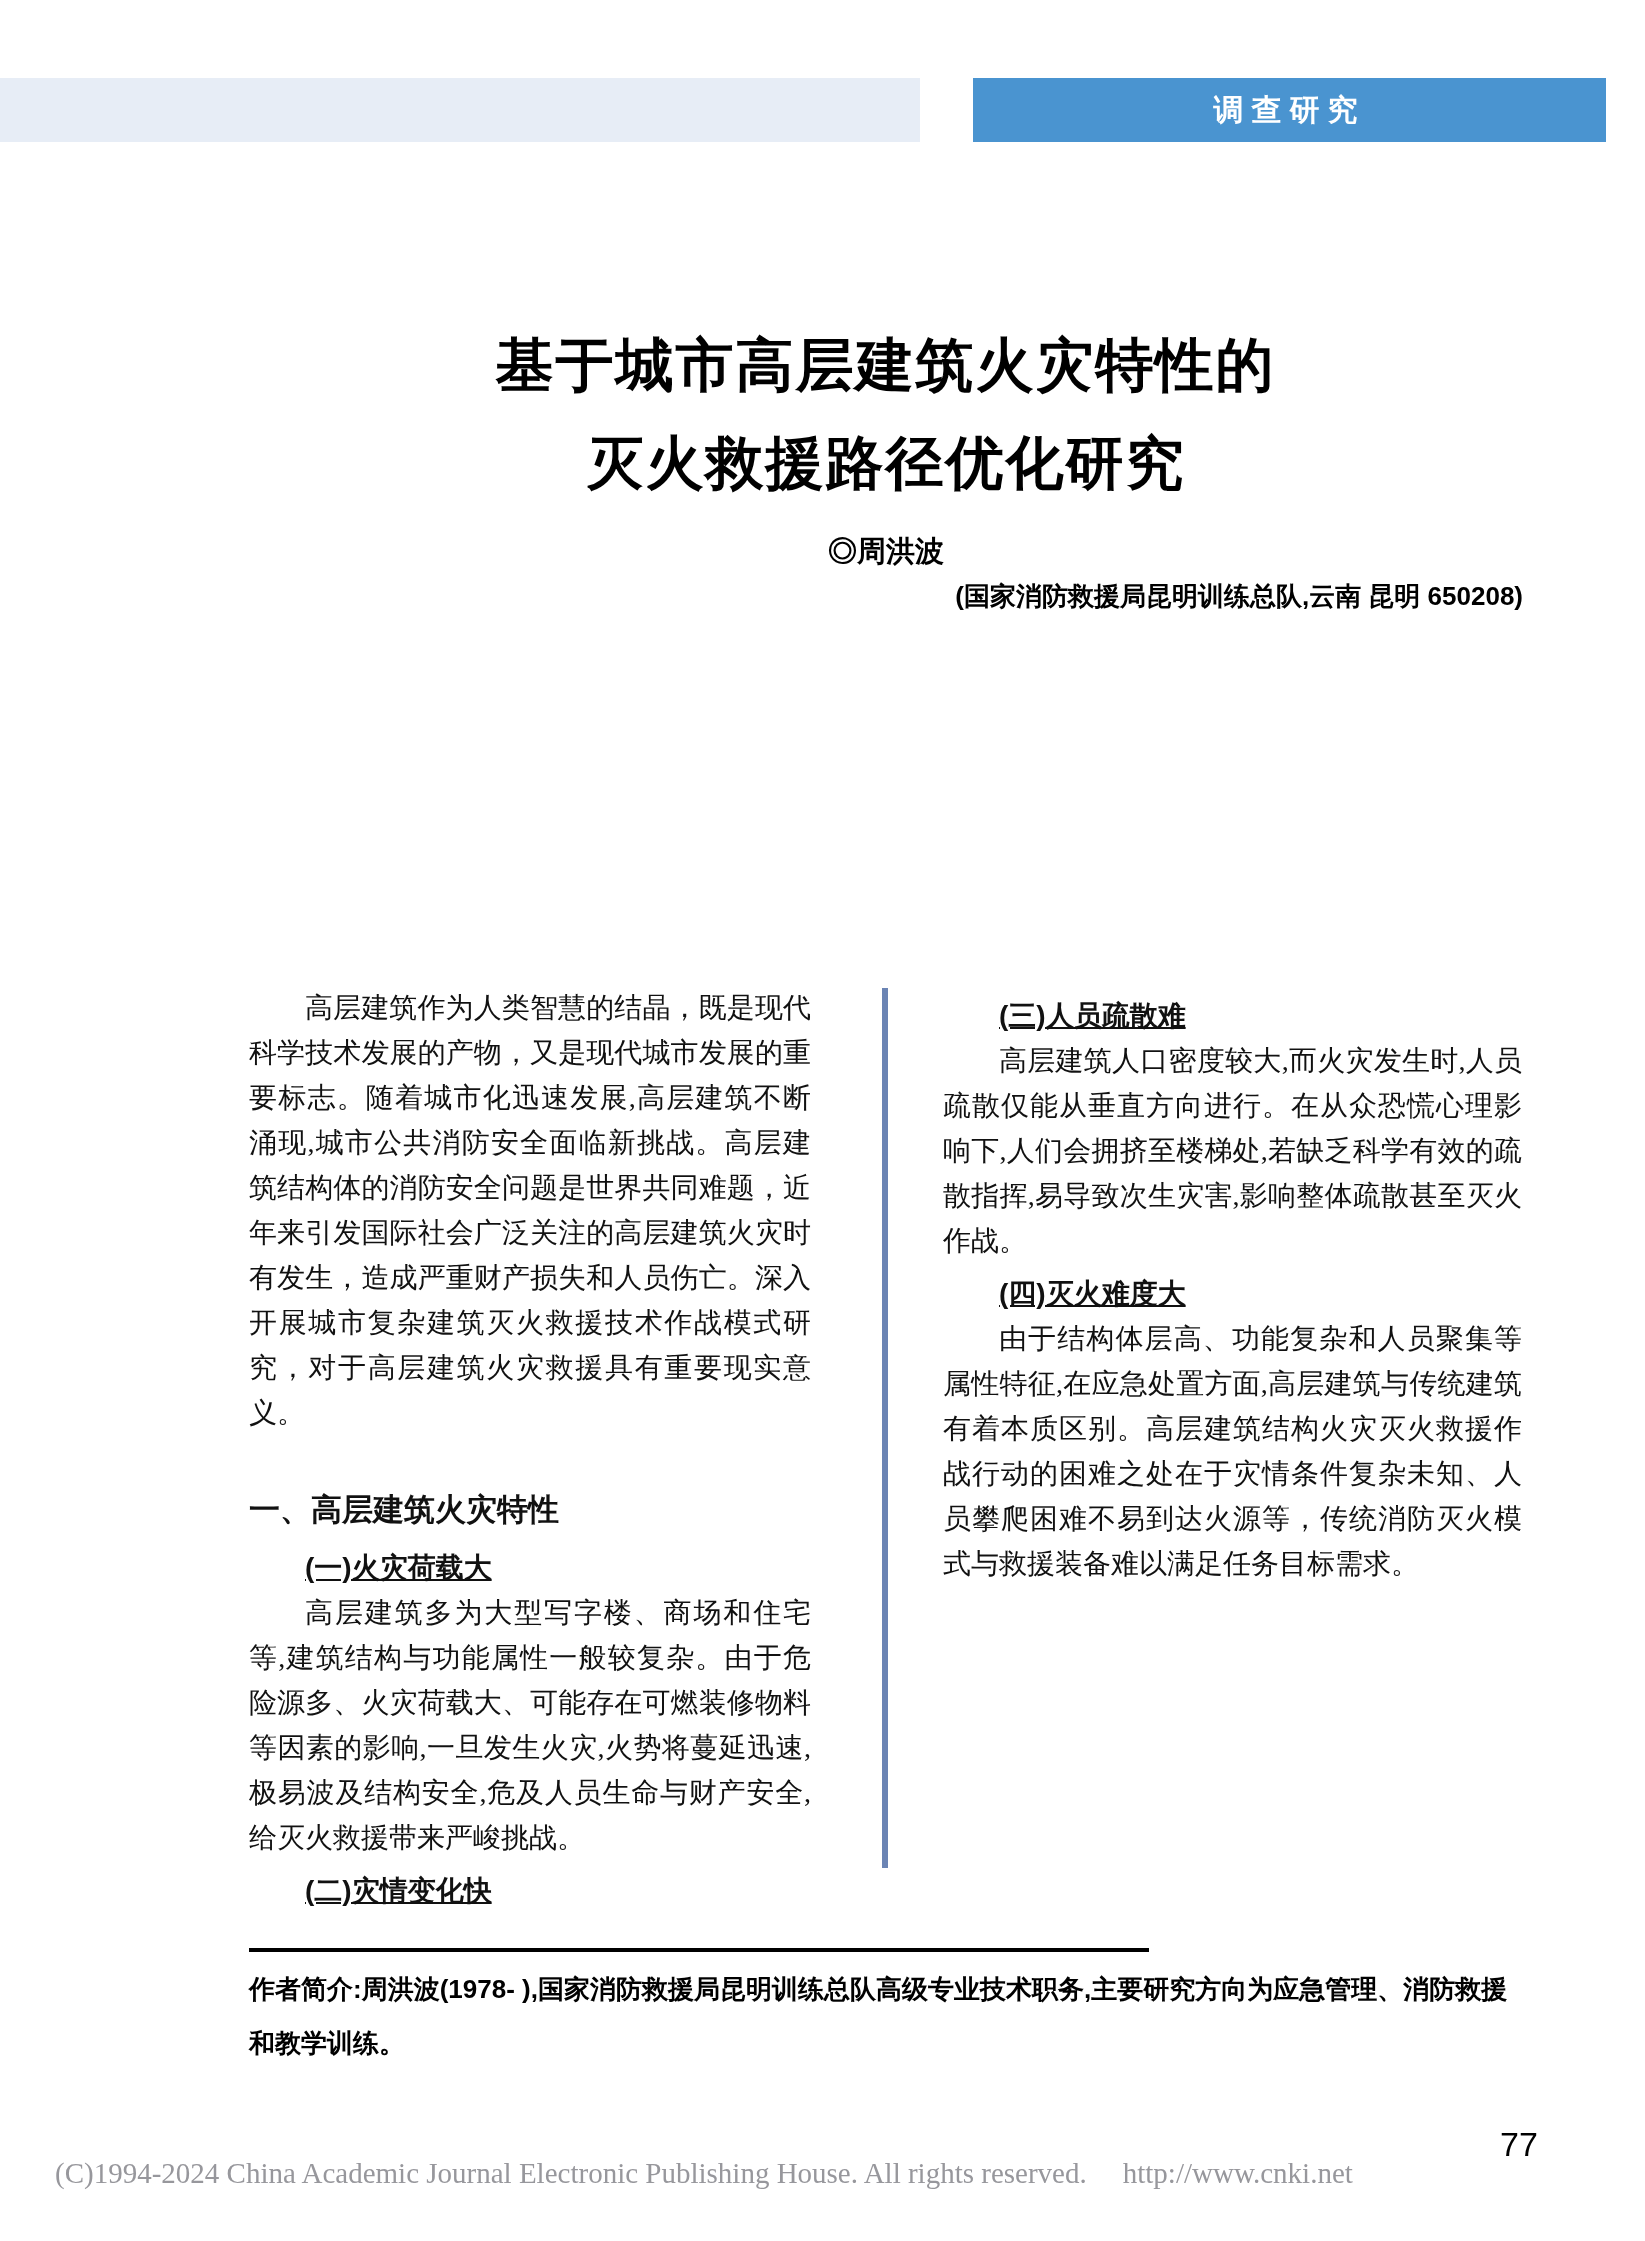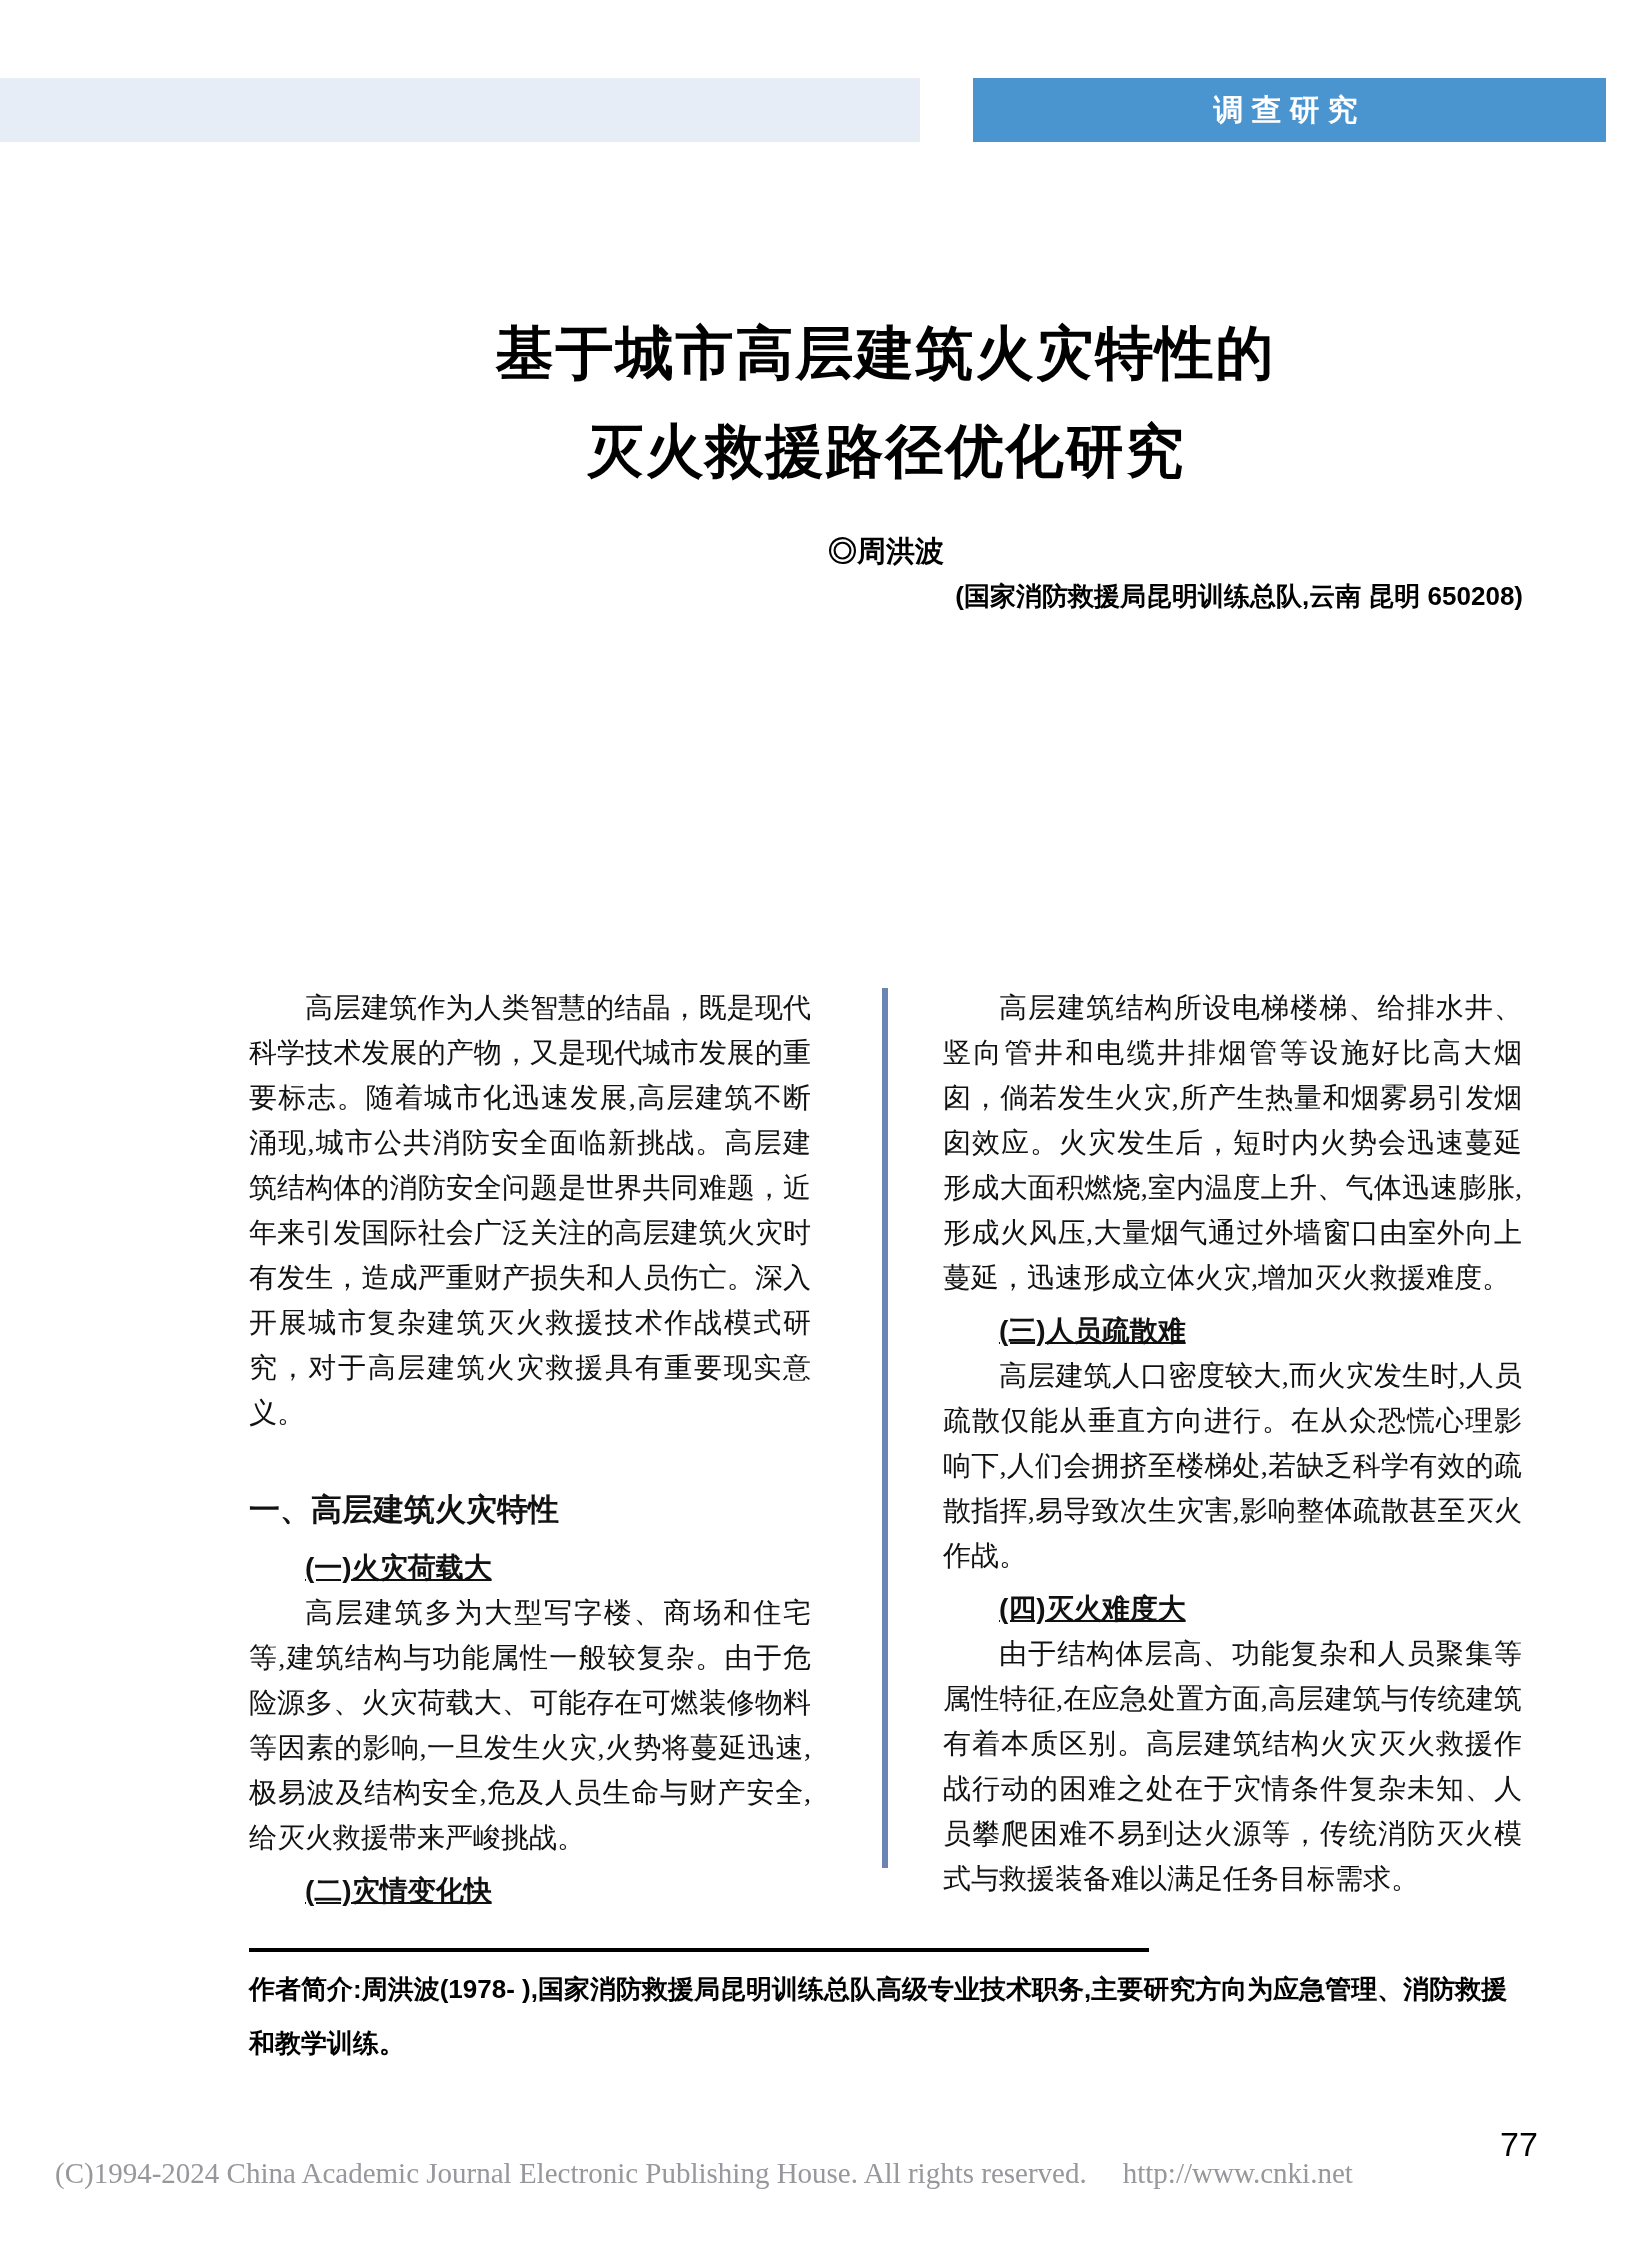--- a/index.html
+++ b/index.html
@@ -22,21 +22,21 @@
     background:var(--accent_blue,#4a94d0);
     display:flex;align-items:center;justify-content:center;
   }
   .strip-blue .cat{
     color:#fff;font-family:"Liberation Sans", sans-serif;
     font-weight:bold;font-size:30px;letter-spacing:8px;
   }
 
   
   .title{
-    position:absolute;left:186px;top:304px;width:1399px;
+    position:absolute;left:186px;top:316px;width:1399px;
     text-align:center;
     font-family:"Liberation Sans", sans-serif;
     font-weight:bold;font-size:58px;line-height:98px;
     letter-spacing:2px;color:#000;
   }
   .byline{
     position:absolute;left:249px;top:532px;width:1274px;
     text-align:center;font-family:"Liberation Sans", sans-serif;
     font-weight:600;font-size:29px;color:#000;
   }
@@ -129,21 +129,20 @@
 
   <div class="col col-left">
       <div class="blk para">高层建筑作为人类智慧的结晶，既是现代科学技术发展的产物，又是现代城市发展的重要标志。随着城市化迅速发展,高层建筑不断涌现,城市公共消防安全面临新挑战。高层建筑结构体的消防安全问题是世界共同难题，近年来引发国际社会广泛关注的高层建筑火灾时有发生，造成严重财产损失和人员伤亡。深入开展城市复杂建筑灭火救援技术作战模式研究，对于高层建筑火灾救援具有重要现实意义。</div>
       <div class="blk heading">一、高层建筑火灾特性</div>
       <div class="blk subheading">(一)火灾荷载大</div>
       <div class="blk para">高层建筑多为大型写字楼、商场和住宅等,建筑结构与功能属性一般较复杂。由于危险源多、火灾荷载大、可能存在可燃装修物料等因素的影响,一旦发生火灾,火势将蔓延迅速,极易波及结构安全,危及人员生命与财产安全,给灭火救援带来严峻挑战。</div>
       <div class="blk subheading">(二)灾情变化快</div>
     </div>
   <div class="divider"></div>
   <div class="col col-right">
-      <div class="blk para">高层建筑结构所设电梯楼梯、给排水井、竖向管井和电缆井排烟管等设施好比高大烟囱，倘若发生火灾,所产生热量和烟雾易引发烟囱效应。火灾发生后，短时内火势会迅速蔓延形成大面积燃烧,室内温度上升、气体迅速膨胀,形成火风压,大量烟气通过外墙窗口由室外向上蔓延，迅速形成立体火灾,增加灭火救援难度。</div>
       <div class="blk subheading">(三)人员疏散难</div>
       <div class="blk para">高层建筑人口密度较大,而火灾发生时,人员疏散仅能从垂直方向进行。在从众恐慌心理影响下,人们会拥挤至楼梯处,若缺乏科学有效的疏散指挥,易导致次生灾害,影响整体疏散甚至灭火作战。</div>
       <div class="blk subheading">(四)灭火难度大</div>
       <div class="blk para">由于结构体层高、功能复杂和人员聚集等属性特征,在应急处置方面,高层建筑与传统建筑有着本质区别。高层建筑结构火灾灭火救援作战行动的困难之处在于灾情条件复杂未知、人员攀爬困难不易到达火源等，传统消防灭火模式与救援装备难以满足任务目标需求。</div>
     </div>
 
   <div class="footnote-rule"></div>
   <div class="footnote">作者简介:周洪波(1978-  ),国家消防救援局昆明训练总队高级专业技术职务,主要研究方向为应急管理、消防救援和教学训练。</div>
 
   <div class="footer">

